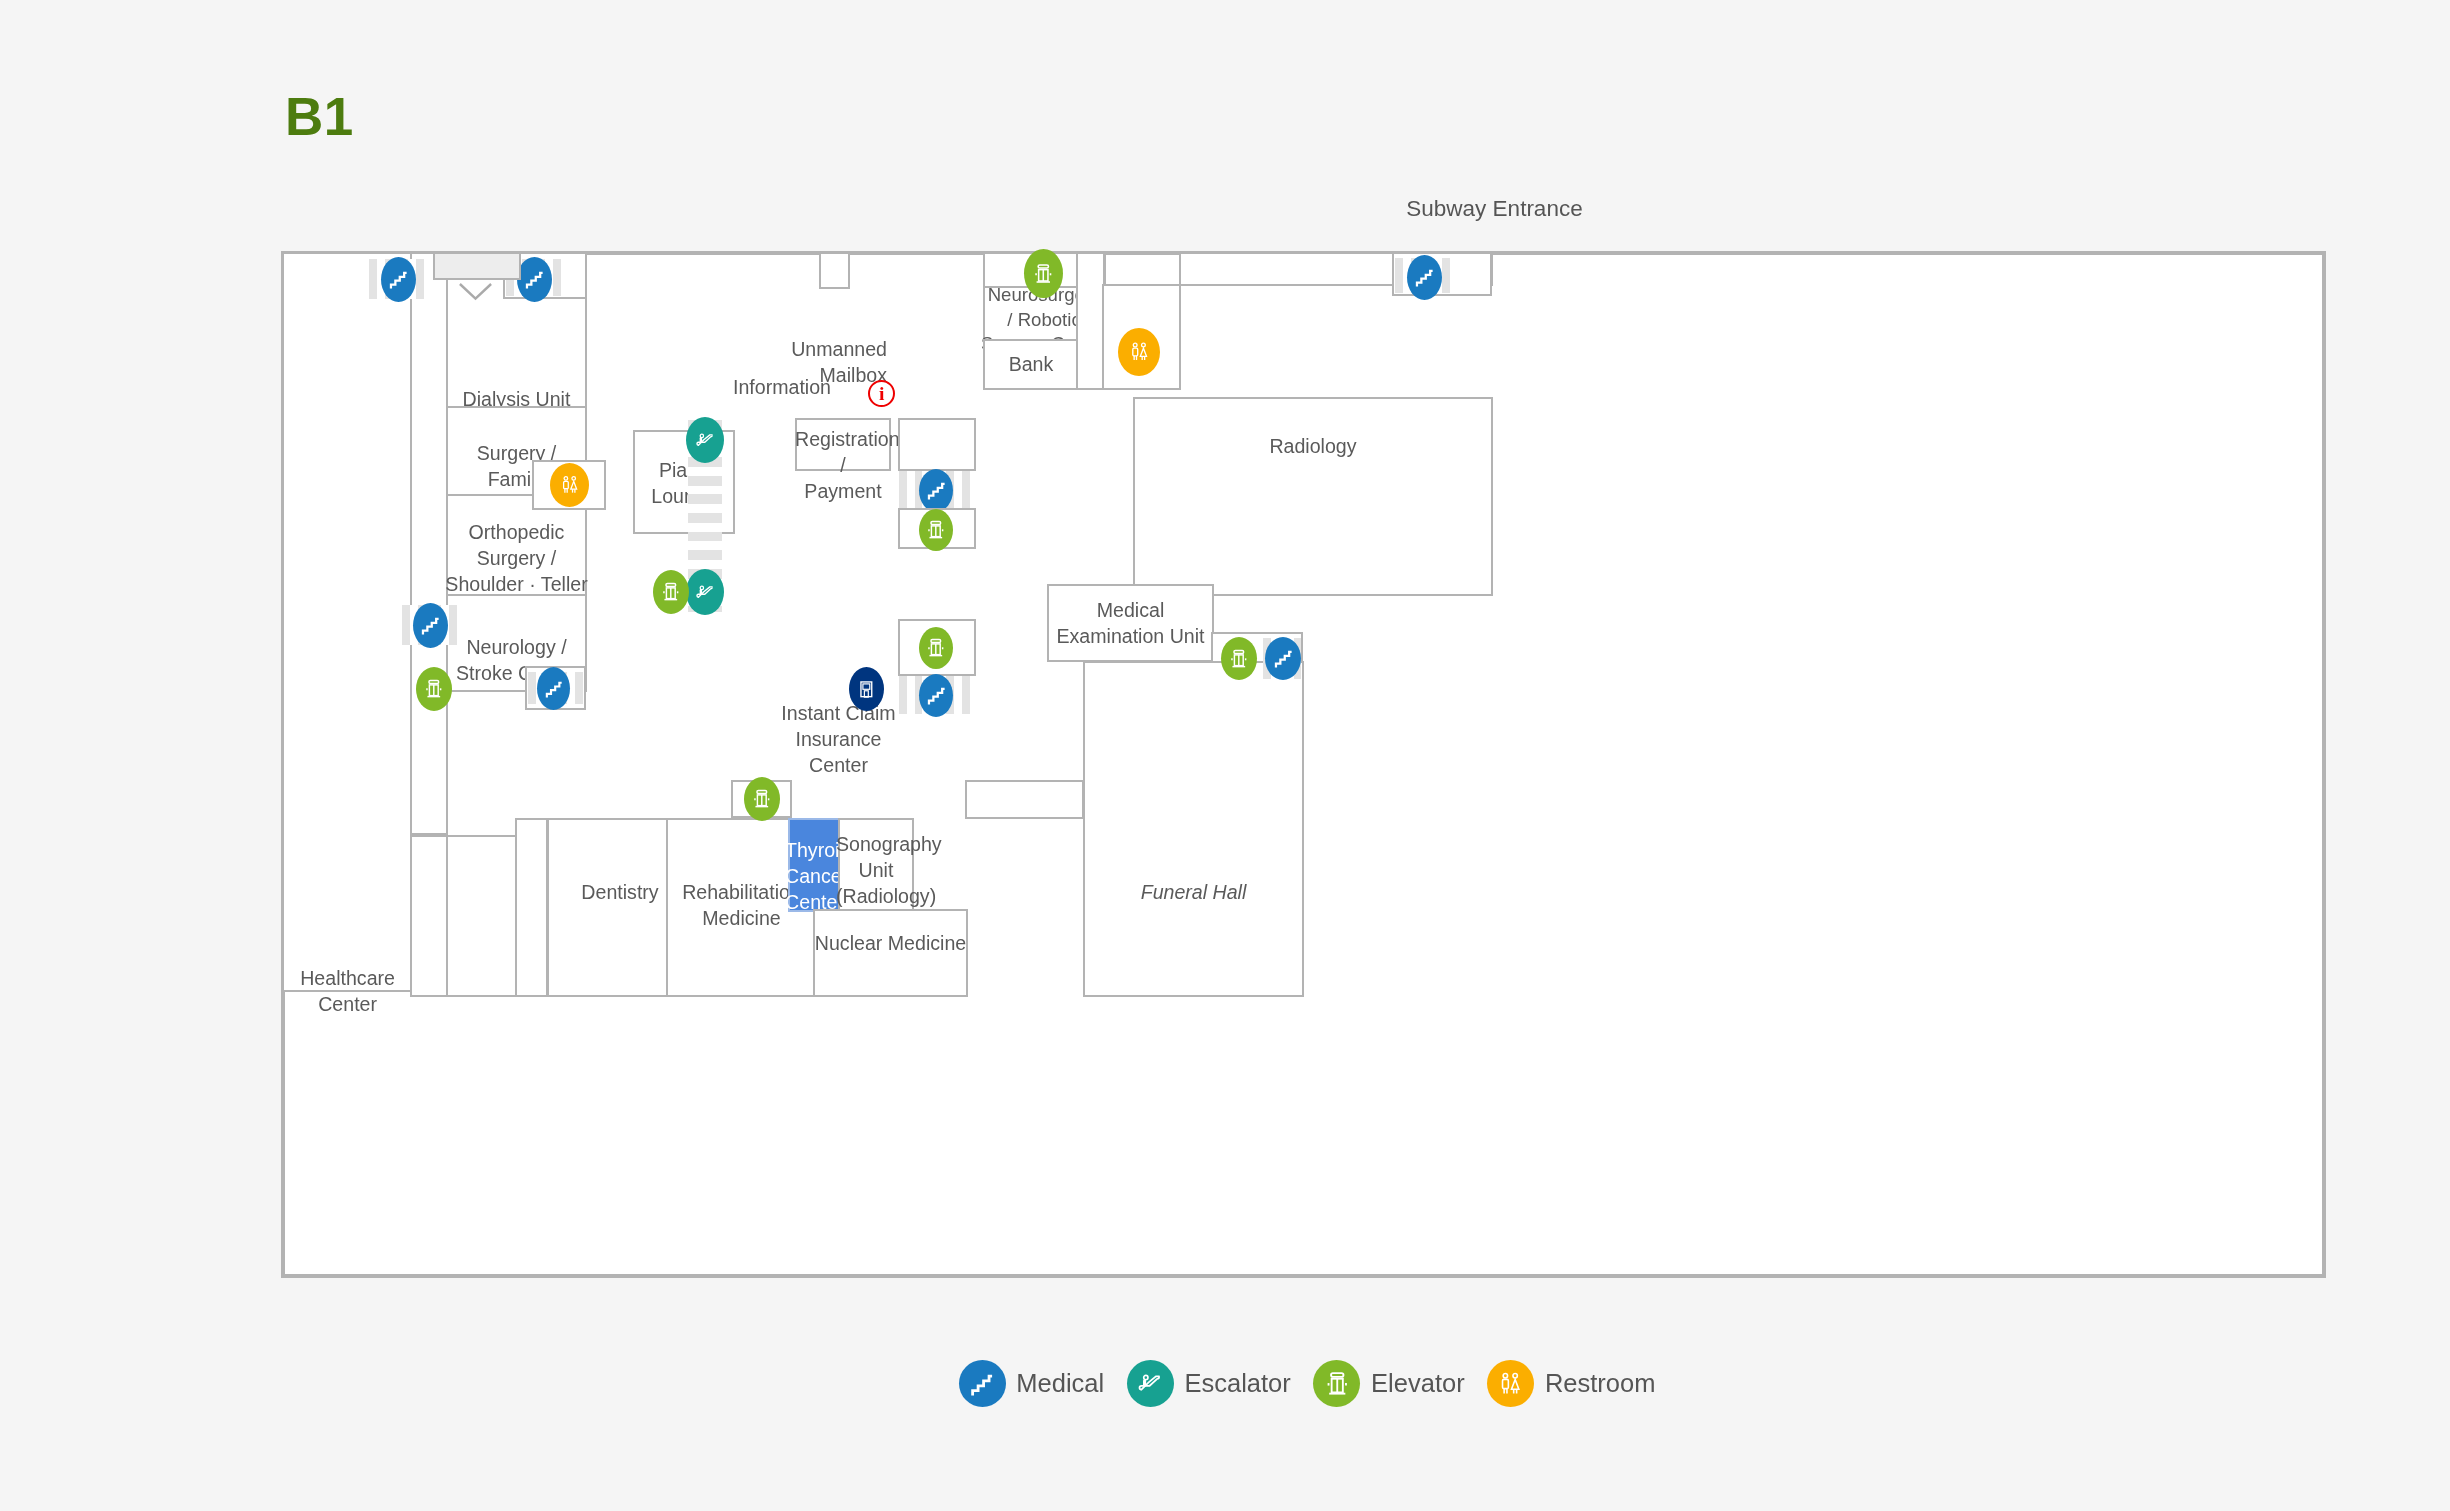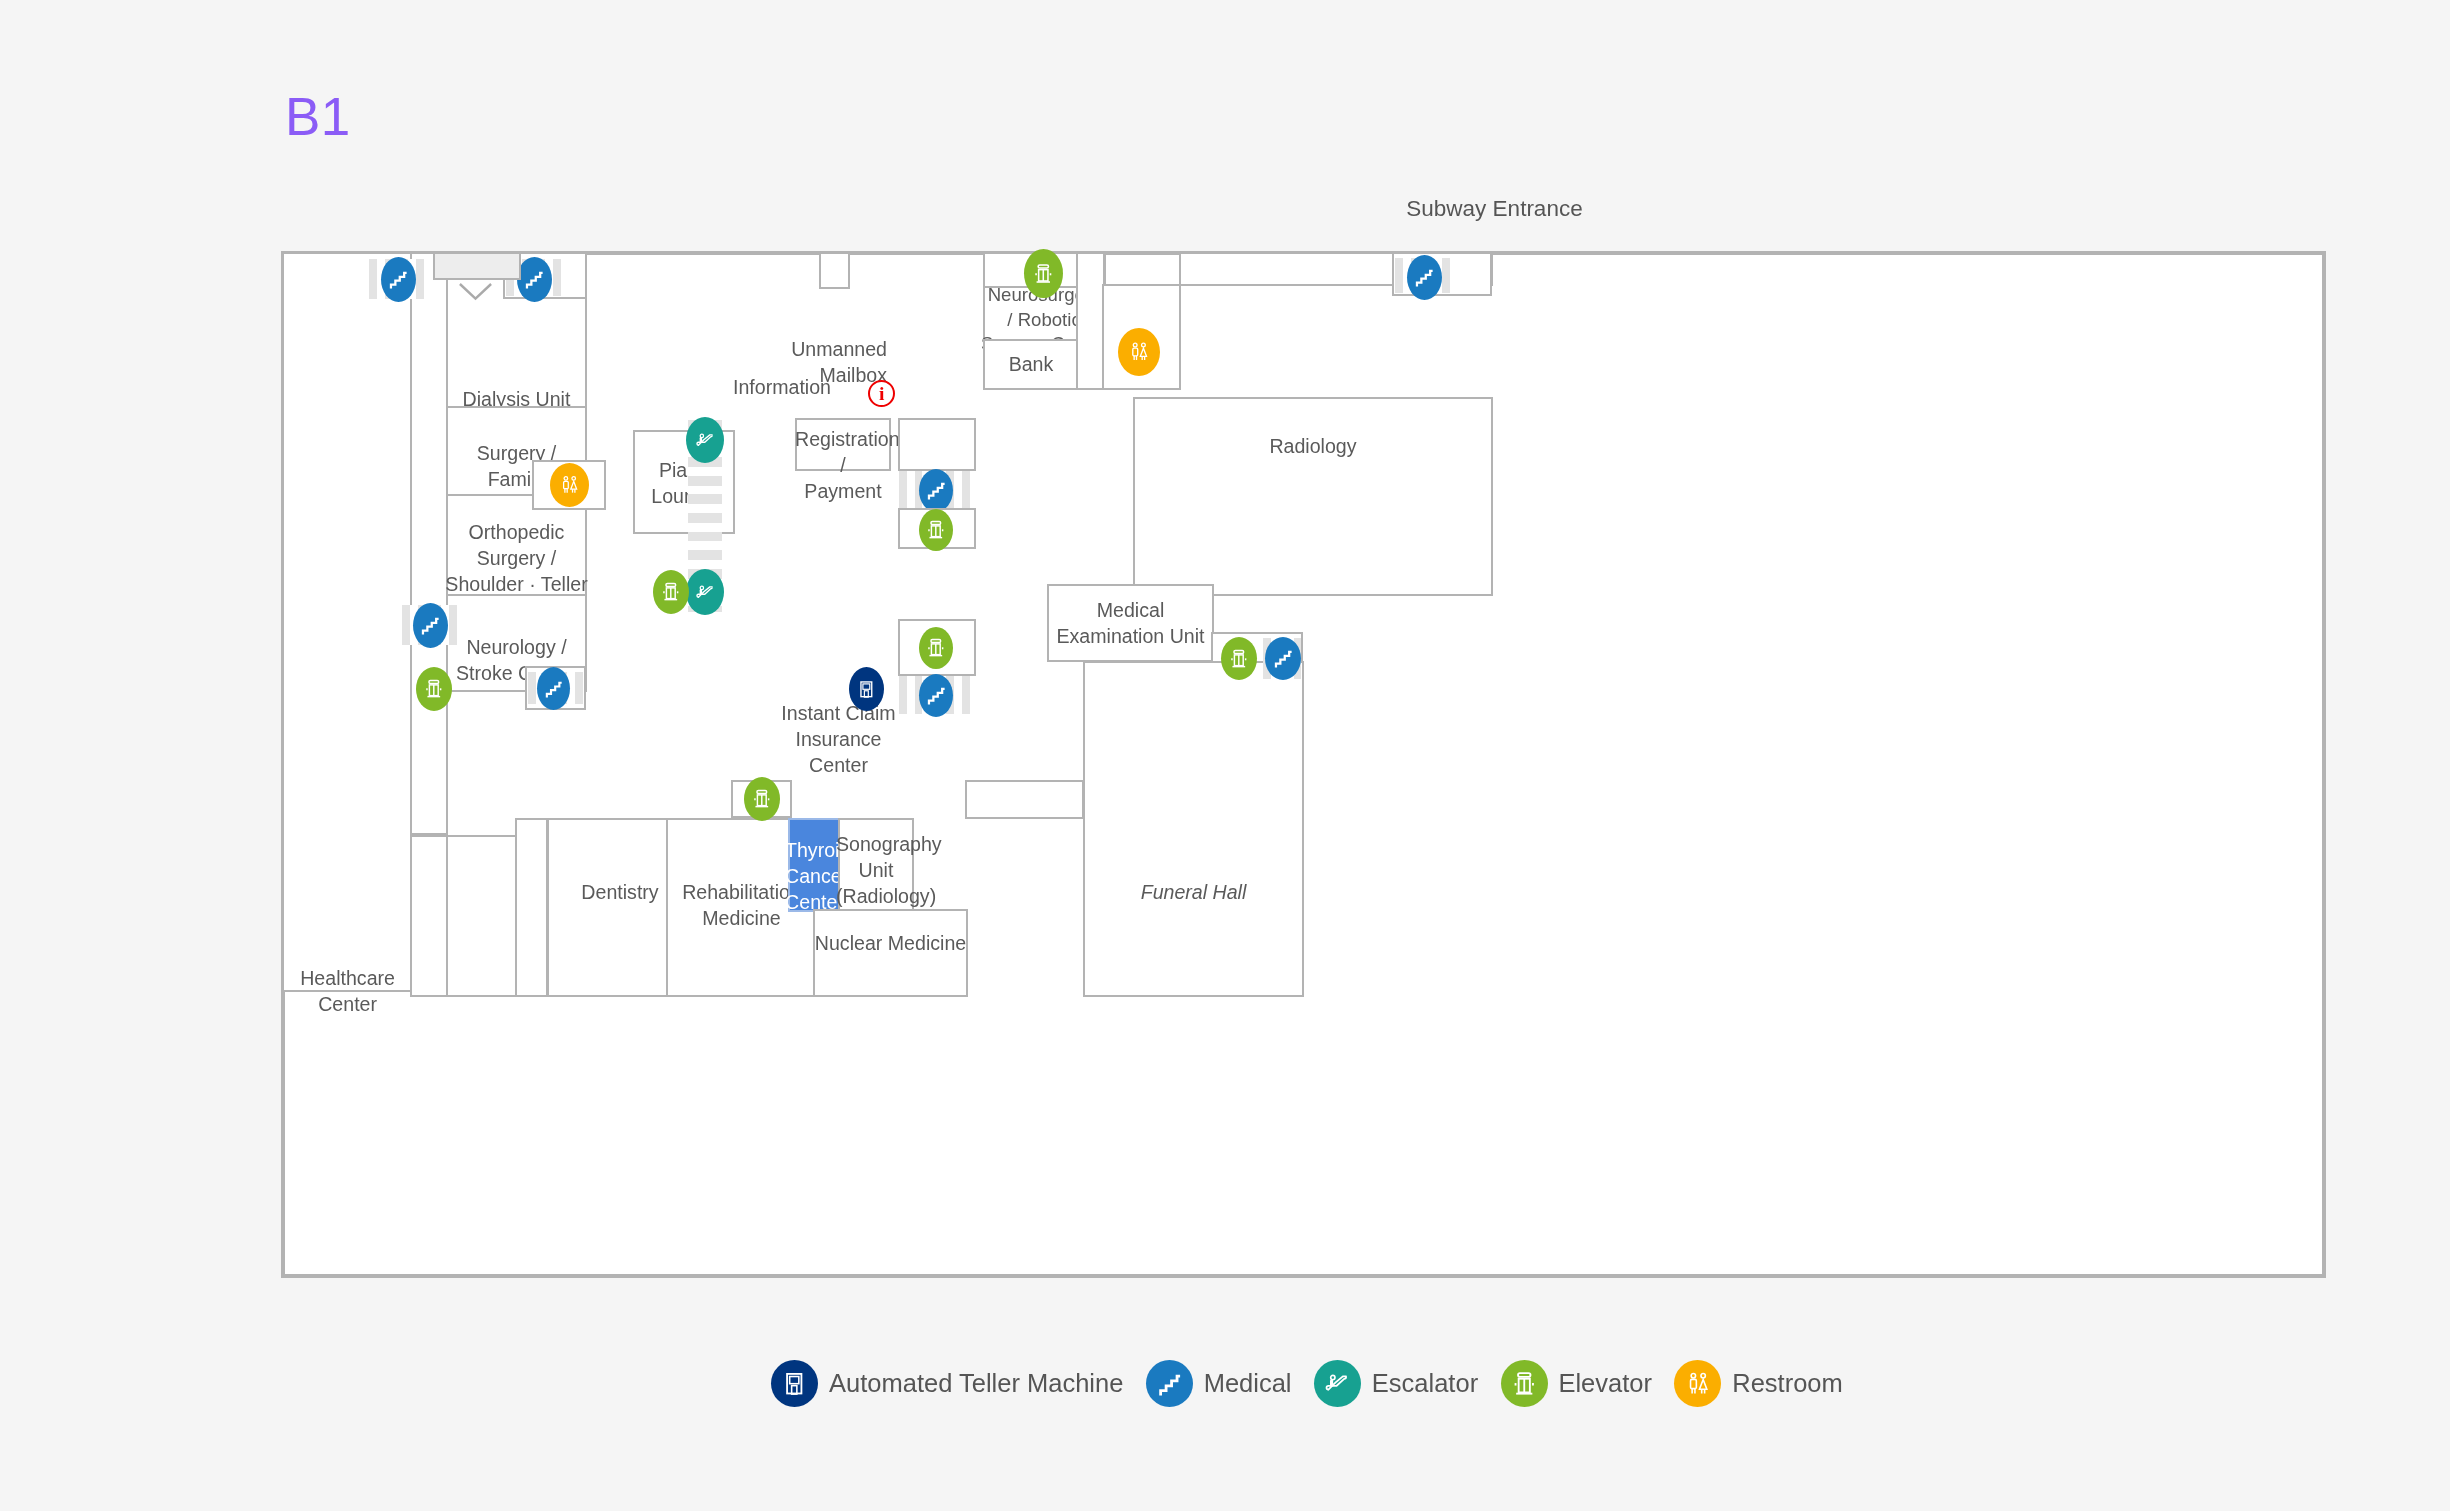--- a/index.html
+++ b/index.html
@@ -7,21 +7,21 @@
     width: 2614px; height: 1511px;
     background: #f5f5f5;
     font-family: "Liberation Sans", sans-serif;
     overflow: hidden;
   }
   #root { position: relative; width: 2614px; height: 1511px; }
 
   
   #floor-title {
     position: absolute; left: 285px; top: 86px;
-    font-size: 53px; font-weight: 400; color: #8b5cf6;
+    font-size: 53px; font-weight: 700; color: #4d7c0f;
     letter-spacing: 0.5px;
   }
 
   
   #subway-label {
     position: absolute; left: 1323px; top: 196px; width: 343px;
     text-align: center; font-size: 22.5px; color: #555;
   }
 
   
@@ -403,30 +403,20 @@
     <div id="subway-chevron" style="left:172px; top:25.5px;">
       <svg width="37" height="20.6" viewBox="0 0 76 42" aria-hidden="true">
         <polyline points="6,6 38,36 70,6" fill="none" stroke="#aaaaaa" stroke-width="5"></polyline>
       </svg>
     </div>
 
   </div>
 
   <div id="legend">
 
-    <div class="leg-item">
-      <span class="leg-badge b-atm">
-        <svg width="22.5" height="27.4" viewBox="0 0 34 42" aria-hidden="true">
-          <rect x="6" y="6" width="22" height="30" fill="none" stroke="#fff" stroke-width="2.8"></rect>
-          <rect x="10" y="10" width="14" height="11" fill="none" stroke="#fff" stroke-width="2.4"></rect>
-          <rect x="13" y="24" width="8" height="13" fill="none" stroke="#fff" stroke-width="2.4"></rect>
-        </svg>
-      </span>
-      <span class="leg-text">Automated Teller Machine</span>
-    </div>
 
     <div class="leg-item">
       <span class="leg-badge b-stairs">
         <svg width="23.5" height="28" viewBox="0 0 38 46" aria-hidden="true">
           <polyline points="4,42 4,34 13,34 13,26 22,26 22,18 31,18 31,10 36,10" fill="none" stroke="#fff" stroke-width="4.6"></polyline>
         </svg>
       </span>
       <span class="leg-text">Medical</span>
     </div>
 

